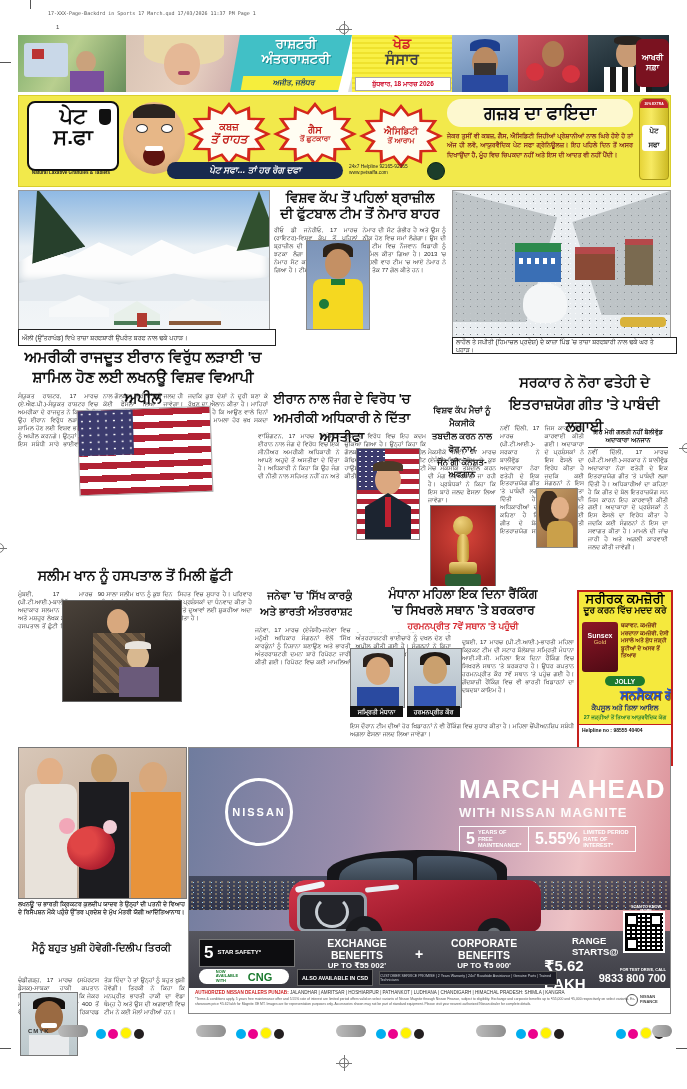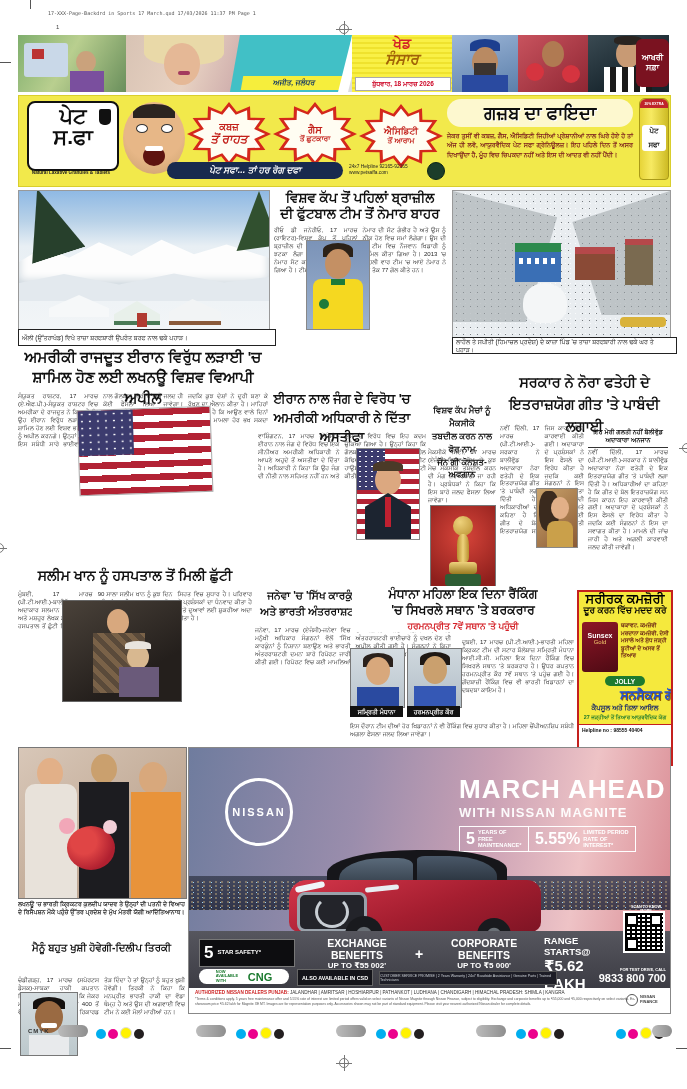--- a/index.html
+++ b/index.html
@@ -61,28 +61,32 @@
       <div class="abs" style="left:14px;top:14px;width:12px;height:10px;background:#b33;"></div>
       <div class="facecirc" style="left:58px;top:16px;width:20px;height:22px;background:#caa27c;"></div>
       <div class="abs" style="left:52px;top:36px;width:34px;height:21px;background:#7a4f9e;"></div>
     </div>
     <div class="photo" style="left:108px;top:0;width:114px;height:57px;background:linear-gradient(110deg,#d8c3b4,#e8d2c2 55%,#caa);">
       <div class="abs" style="left:18px;top:0px;width:80px;height:30px;background:#e9d9a8;border-radius:0 0 40% 40%;"></div>
       <div class="facecirc" style="left:38px;top:8px;width:36px;height:42px;background:#e5b896;"></div>
       <div class="abs" style="left:52px;top:36px;width:12px;height:4px;background:#a33a5e;border-radius:2px;"></div>
     </div>
     <div class="abs" style="left:222px;top:0;width:112px;height:57px;background:#41c0c6;transform:skewX(-10deg);transform-origin:top;"></div>
+    <div class="abs" style="left:226px;top:2px;width:104px;text-align:center;color:#fff;font-weight:bold;font-size:13px;line-height:1.15;text-shadow:1px 1px 0 #1d8a90;">
+      <div>ਰਾਸ਼ਟਰੀ</div>
+      <div>ਅੰਤਰਰਾਸ਼ਟਰੀ</div>
+    </div>
     <div class="abs" style="left:224px;top:41px;width:104px;height:14px;background:#f6ee3c;transform:skewX(-10deg);display:flex;align-items:center;justify-content:center;font-size:7.5px;font-weight:bold;color:#143a63;">
       <span>ਅਜੀਤ, ਜਲੰਧਰ</span>
     </div>
     <div class="abs" style="left:327px;top:-4px;width:10px;height:66px;background:#fff;transform:skewX(-14deg);"></div>
     <div class="abs pinstripe" style="left:334px;top:0;width:100px;height:57px;"></div>
     <div class="abs" style="left:334px;top:1px;width:100px;text-align:center;font-weight:bold;line-height:1.05;">
       <div style="color:#d42027;font-size:14px;">ਖੇਡ</div>
-      <div style="color:#a16207;font-size:15px;font-style:italic;">ਸੰਸਾਰ</div>
+      <div style="color:#404040;font-size:15px;">ਸੰਸਾਰ</div>
     </div>
     <div class="abs" style="left:337px;top:42px;width:94px;height:12px;background:#fff;border:1px solid #aaa;display:flex;align-items:center;justify-content:center;font-size:6.5px;font-weight:bold;color:#c02;">
       <span>ਬੁੱਧਵਾਰ, 18 ਮਾਰਚ 2026</span>
     </div>
     <div class="photo" style="left:434px;top:0;width:66px;height:57px;background:linear-gradient(160deg,#9db6d8,#5b7faa);">
       <div class="abs" style="left:18px;top:4px;width:30px;height:12px;background:#1c3f8f;border-radius:50% 50% 0 0;"></div>
       <div class="facecirc" style="left:20px;top:12px;width:26px;height:30px;background:#b98a62;"></div>
       <div class="abs" style="left:22px;top:28px;width:22px;height:12px;background:#3b3430;"></div>
       <div class="abs" style="left:10px;top:40px;width:46px;height:17px;background:#2a4aa0;"></div>
     </div>
@@ -395,21 +399,21 @@
           <div style="font-size:10.5px;font-weight:900;">EXCHANGE BENEFITS</div>
           <div style="font-size:8px;font-weight:bold;">UP TO ₹55 002'</div>
         </div>
         <div style="font-size:14px;font-weight:900;">+</div>
         <div style="text-align:center;">
           <div style="font-size:10.5px;font-weight:900;">CORPORATE BENEFITS</div>
           <div style="font-size:8px;font-weight:bold;">UP TO ₹5 000'</div>
         </div>
       </div>
       <div class="abs" style="left:355px;top:4px;width:82px;color:#fff;">
-        <div style="font-size:9.5px;font-weight:bold;">RANGE STARTS@</div>
+        <div style="font-size:9.5px;font-weight:bold;margin-left:28px;">RANGE STARTS@</div>
         <div style="font-size:15px;font-weight:900;">₹5.62 LAKH</div>
       </div>
       <div class="abs" style="right:4px;top:-26px;width:40px;color:#fff;font-size:3.8px;text-align:center;font-weight:bold;">SCAN TO KNOW MORE</div>
       <div class="abs" style="right:5px;top:-20px;width:38px;height:38px;background:#fff;padding:2px;">
         <div style="width:100%;height:100%;background-image:repeating-linear-gradient(0deg,#000 0 2px,transparent 2px 4px),repeating-linear-gradient(90deg,#000 0 2px,transparent 2px 5px);"></div>
         <div class="abs" style="left:3px;top:3px;width:8px;height:8px;border:2px solid #000;background:#fff;"></div>
         <div class="abs" style="right:3px;top:3px;width:8px;height:8px;border:2px solid #000;background:#fff;"></div>
         <div class="abs" style="left:3px;bottom:3px;width:8px;height:8px;border:2px solid #000;background:#fff;"></div>
       </div>
       <div class="abs" style="left:10px;top:38px;width:90px;height:15px;background:#fff;border-radius:8px;display:flex;align-items:center;justify-content:center;gap:2px;">

